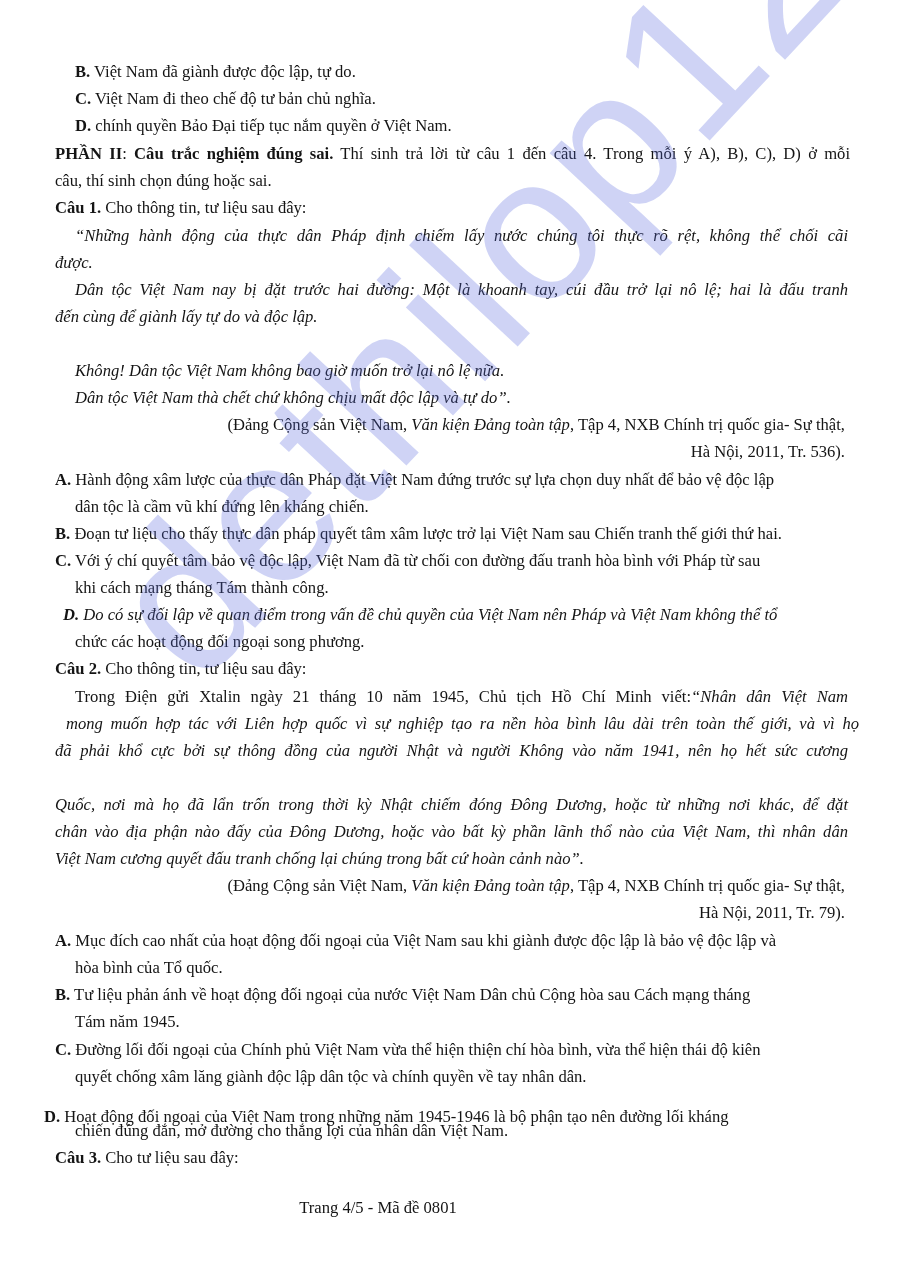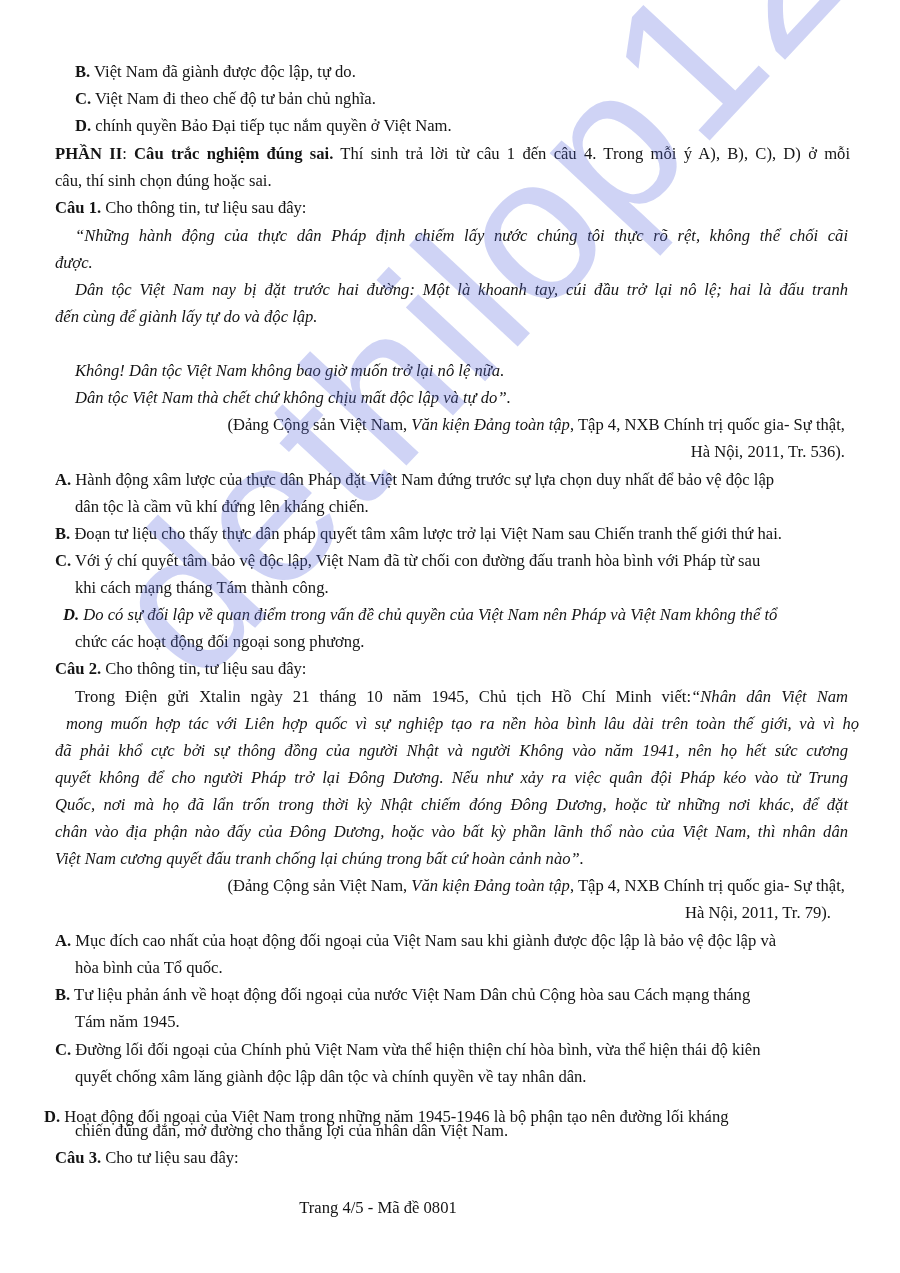--- a/index.html
+++ b/index.html
@@ -52,27 +52,26 @@
   <div class="line" style="left:55px;top:551px;"><span class="b">C.</span> <span>Với ý chí quyết tâm bảo vệ độc lập, Việt Nam đã từ chối con đường đấu tranh hòa bình với Pháp từ sau</span></div>
   <div class="line" style="left:75px;top:578px;">khi cách mạng tháng Tám thành công.</div>
   <div class="line" style="left:63px;top:605px;font-style:italic;"><span class="b">D.</span> <span>Do có sự đối lập về quan điểm trong vấn đề chủ quyền của Việt Nam nên Pháp và Việt Nam không thể tổ</span></div>
   <div class="line" style="left:75px;top:632px;">chức các hoạt động đối ngoại song phương.</div>
 
   <div class="line" style="left:55px;top:638px;margin-top:21px;"><span class="b">Câu 2.</span><span> Cho thông tin, tư liệu sau đây:</span></div>
 
   <div class="line just" style="left:75px;top:687px;width:773px;"><span>Trong Điện gửi Xtalin ngày 21 tháng 10 năm 1945, Chủ tịch Hồ Chí Minh viết:</span><span class="i">“Nhân dân Việt Nam</span></div>
   <div class="line i just" style="left:55px;top:714px;width:793px;margin-left:11px;">mong muốn hợp tác với Liên hợp quốc vì sự nghiệp tạo ra nền hòa bình lâu dài trên toàn thế giới, và vì họ</div>
   <div class="line i just" style="left:55px;top:741px;width:793px;">đã phải khổ cực bởi sự thông đồng của người Nhật và người Không vào năm 1941, nên họ hết sức cương</div>
-  <div class="line i just" style="left:55px;top:768px;width:793px;">quyết không để cho người Pháp trở lại Đông Dương. Nếu như xảy ra việc quân đội Pháp kéo vào từ Trung</div>
   <div class="line i just" style="left:55px;top:795px;width:793px;">Quốc, nơi mà họ đã lẩn trốn trong thời kỳ Nhật chiếm đóng Đông Dương, hoặc từ những nơi khác, để đặt</div>
   <div class="line i just" style="left:55px;top:822px;width:793px;">chân vào địa phận nào đấy của Đông Dương, hoặc vào bất kỳ phần lãnh thổ nào của Việt Nam, thì nhân dân</div>
   <div class="line i" style="left:55px;top:849px;">Việt Nam cương quyết đấu tranh chống lại chúng trong bất cứ hoàn cảnh nào”.</div>
 
   <div class="line" style="right:55px;top:876px;"><span>(Đảng Cộng sản Việt Nam, </span><span class="i">Văn kiện Đảng toàn tập</span><span>, Tập 4, NXB Chính trị quốc gia- Sự thật,</span></div>
-  <div class="line" style="right:69px;top:903px;text-align:right;">Hà Nội, 2011, Tr. 79).</div>
+  <div class="line" style="right:55px;top:903px;text-align:right;">Hà Nội, 2011, Tr. 79).</div>
 
   <div class="line" style="left:55px;top:931px;"><span class="b">A.</span> <span>Mục đích cao nhất của hoạt động đối ngoại của Việt Nam sau khi giành được độc lập là bảo vệ độc lập và</span></div>
   <div class="line" style="left:75px;top:958px;">hòa bình của Tổ quốc.</div>
   <div class="line" style="left:55px;top:985px;"><span class="b">B.</span> <span>Tư liệu phản ánh về hoạt động đối ngoại của nước Việt Nam Dân chủ Cộng hòa sau Cách mạng tháng</span></div>
   <div class="line" style="left:75px;top:1012px;">Tám năm 1945.</div>
   <div class="line" style="left:55px;top:1040px;"><span class="b">C.</span> <span>Đường lối đối ngoại của Chính phủ Việt Nam vừa thể hiện thiện chí hòa bình, vừa thể hiện thái độ kiên</span></div>
   <div class="line" style="left:75px;top:1067px;">quyết chống xâm lăng giành độc lập dân tộc và chính quyền về tay nhân dân.</div>
   <div class="line" style="left:44px;top:1094px;margin-top:13px;"><span class="b">D.</span> <span>Hoạt động đối ngoại của Việt Nam trong những năm 1945-1946 là bộ phận tạo nên đường lối kháng</span></div>
   <div class="line" style="left:75px;top:1121px;">chiến đúng đắn, mở đường cho thắng lợi của nhân dân Việt Nam.</div>
 

